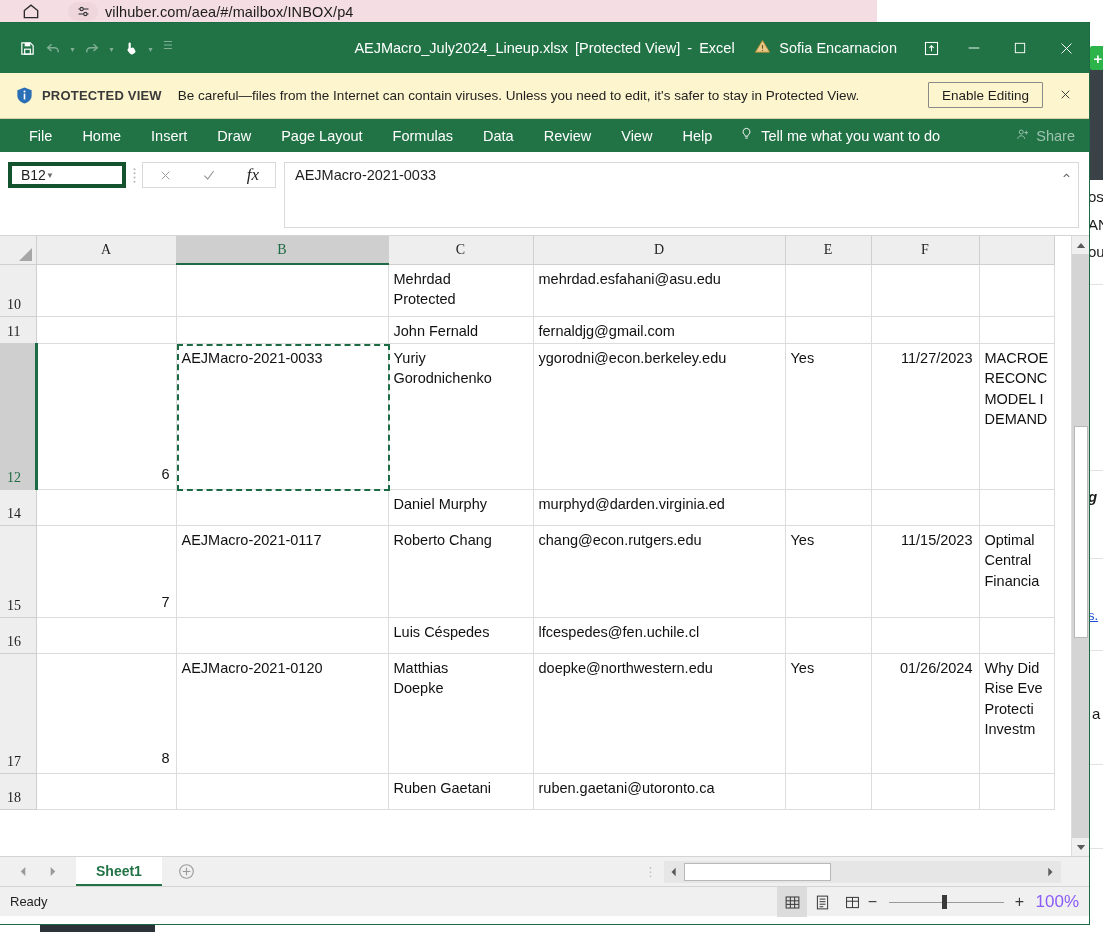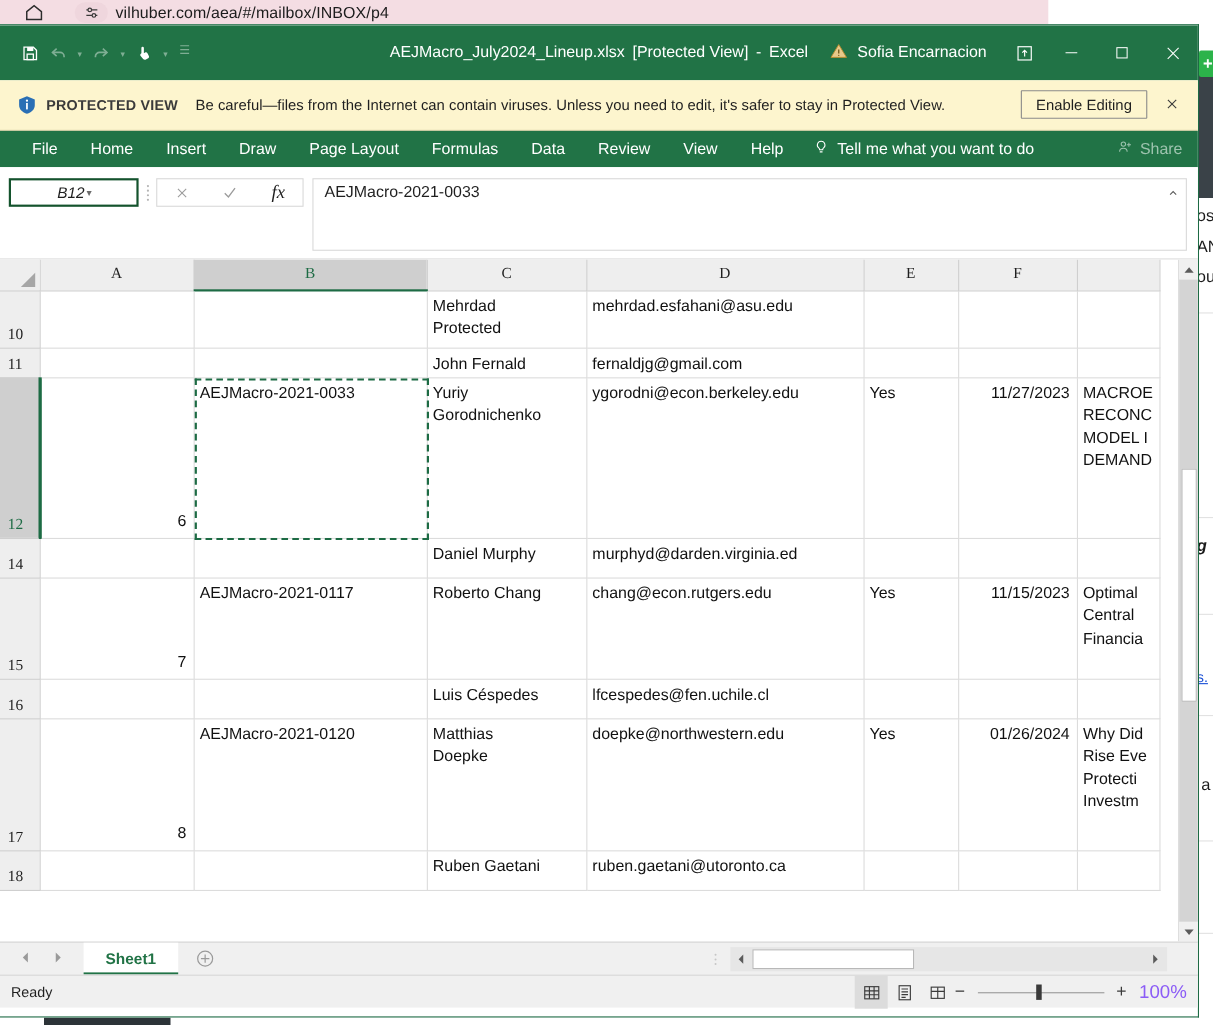--- a/index.html
+++ b/index.html
@@ -6,21 +6,21 @@
   html, body {
     width: 1103px; height: 932px;
     overflow: hidden;
     font-family: "Liberation Sans", sans-serif;
     background: #ffffff;
   }
 
   
   #browser-bg { position: absolute; inset: 0; background: #ffffff; }
   #browser-chrome {
-    position: absolute; left: 0; top: 0; width: 953px; height: 22px;
+    position: absolute; left: 0; top: 0; width: 877px; height: 22px;
     background: #f4dde3;
   }
   #home-icon {
     position: absolute; left: 20px; top: 1px; width: 22px; height: 20px;
     color: #2c2c2c;
   }
   #url-pill {
     position: absolute; left: 68px; top: 1px; height: 21px;
     display: flex; align-items: center; gap: 7px;
   }
@@ -121,25 +121,24 @@
     font-size: 15px; color: #3a3a3a;
   }
 
   
   #formula-row {
     height: 84px; background: #ffffff; display: flex; align-items: flex-start;
     padding: 8px 10px 0 8px; border-bottom: 1px solid #d4d4d4;
     position: relative;
   }
   #name-box {
-    width: 118px; height: 26px; border: 2px solid #14532d; background: #fff;
-    display: flex; align-items: center; justify-content: center;
+    width: 118px; height: 26px; border: 4px solid #14532d; background: #fff;
+    display: flex; align-items: center; justify-content: flex-start;
     padding: 0 6px 0 9px; font-size: 14px; color: #1f1f1f;
     margin-top: 2px;
-    font-style: italic;
   }
   #name-box .caret { color: #6b6b6b; font-size: 8px; }
   #grip { width: 16px; height: 26px; display:flex; align-items:center; justify-content:center; margin-top:2px; }
   #fx-group {
     display: flex; align-items: center; height: 26px; margin-top: 2px;
     border: 1px solid #d9d9d9; background: #fff;
   }
   .fx-btn { width: 44px; height: 24px; display:flex; align-items:center; justify-content:center; color:#9b9b9b; }
   #fx-btn-fx { color: #1f1f1f; font-style: italic; font-family: "Liberation Serif", serif; font-size: 17px; }
   #formula-input {

